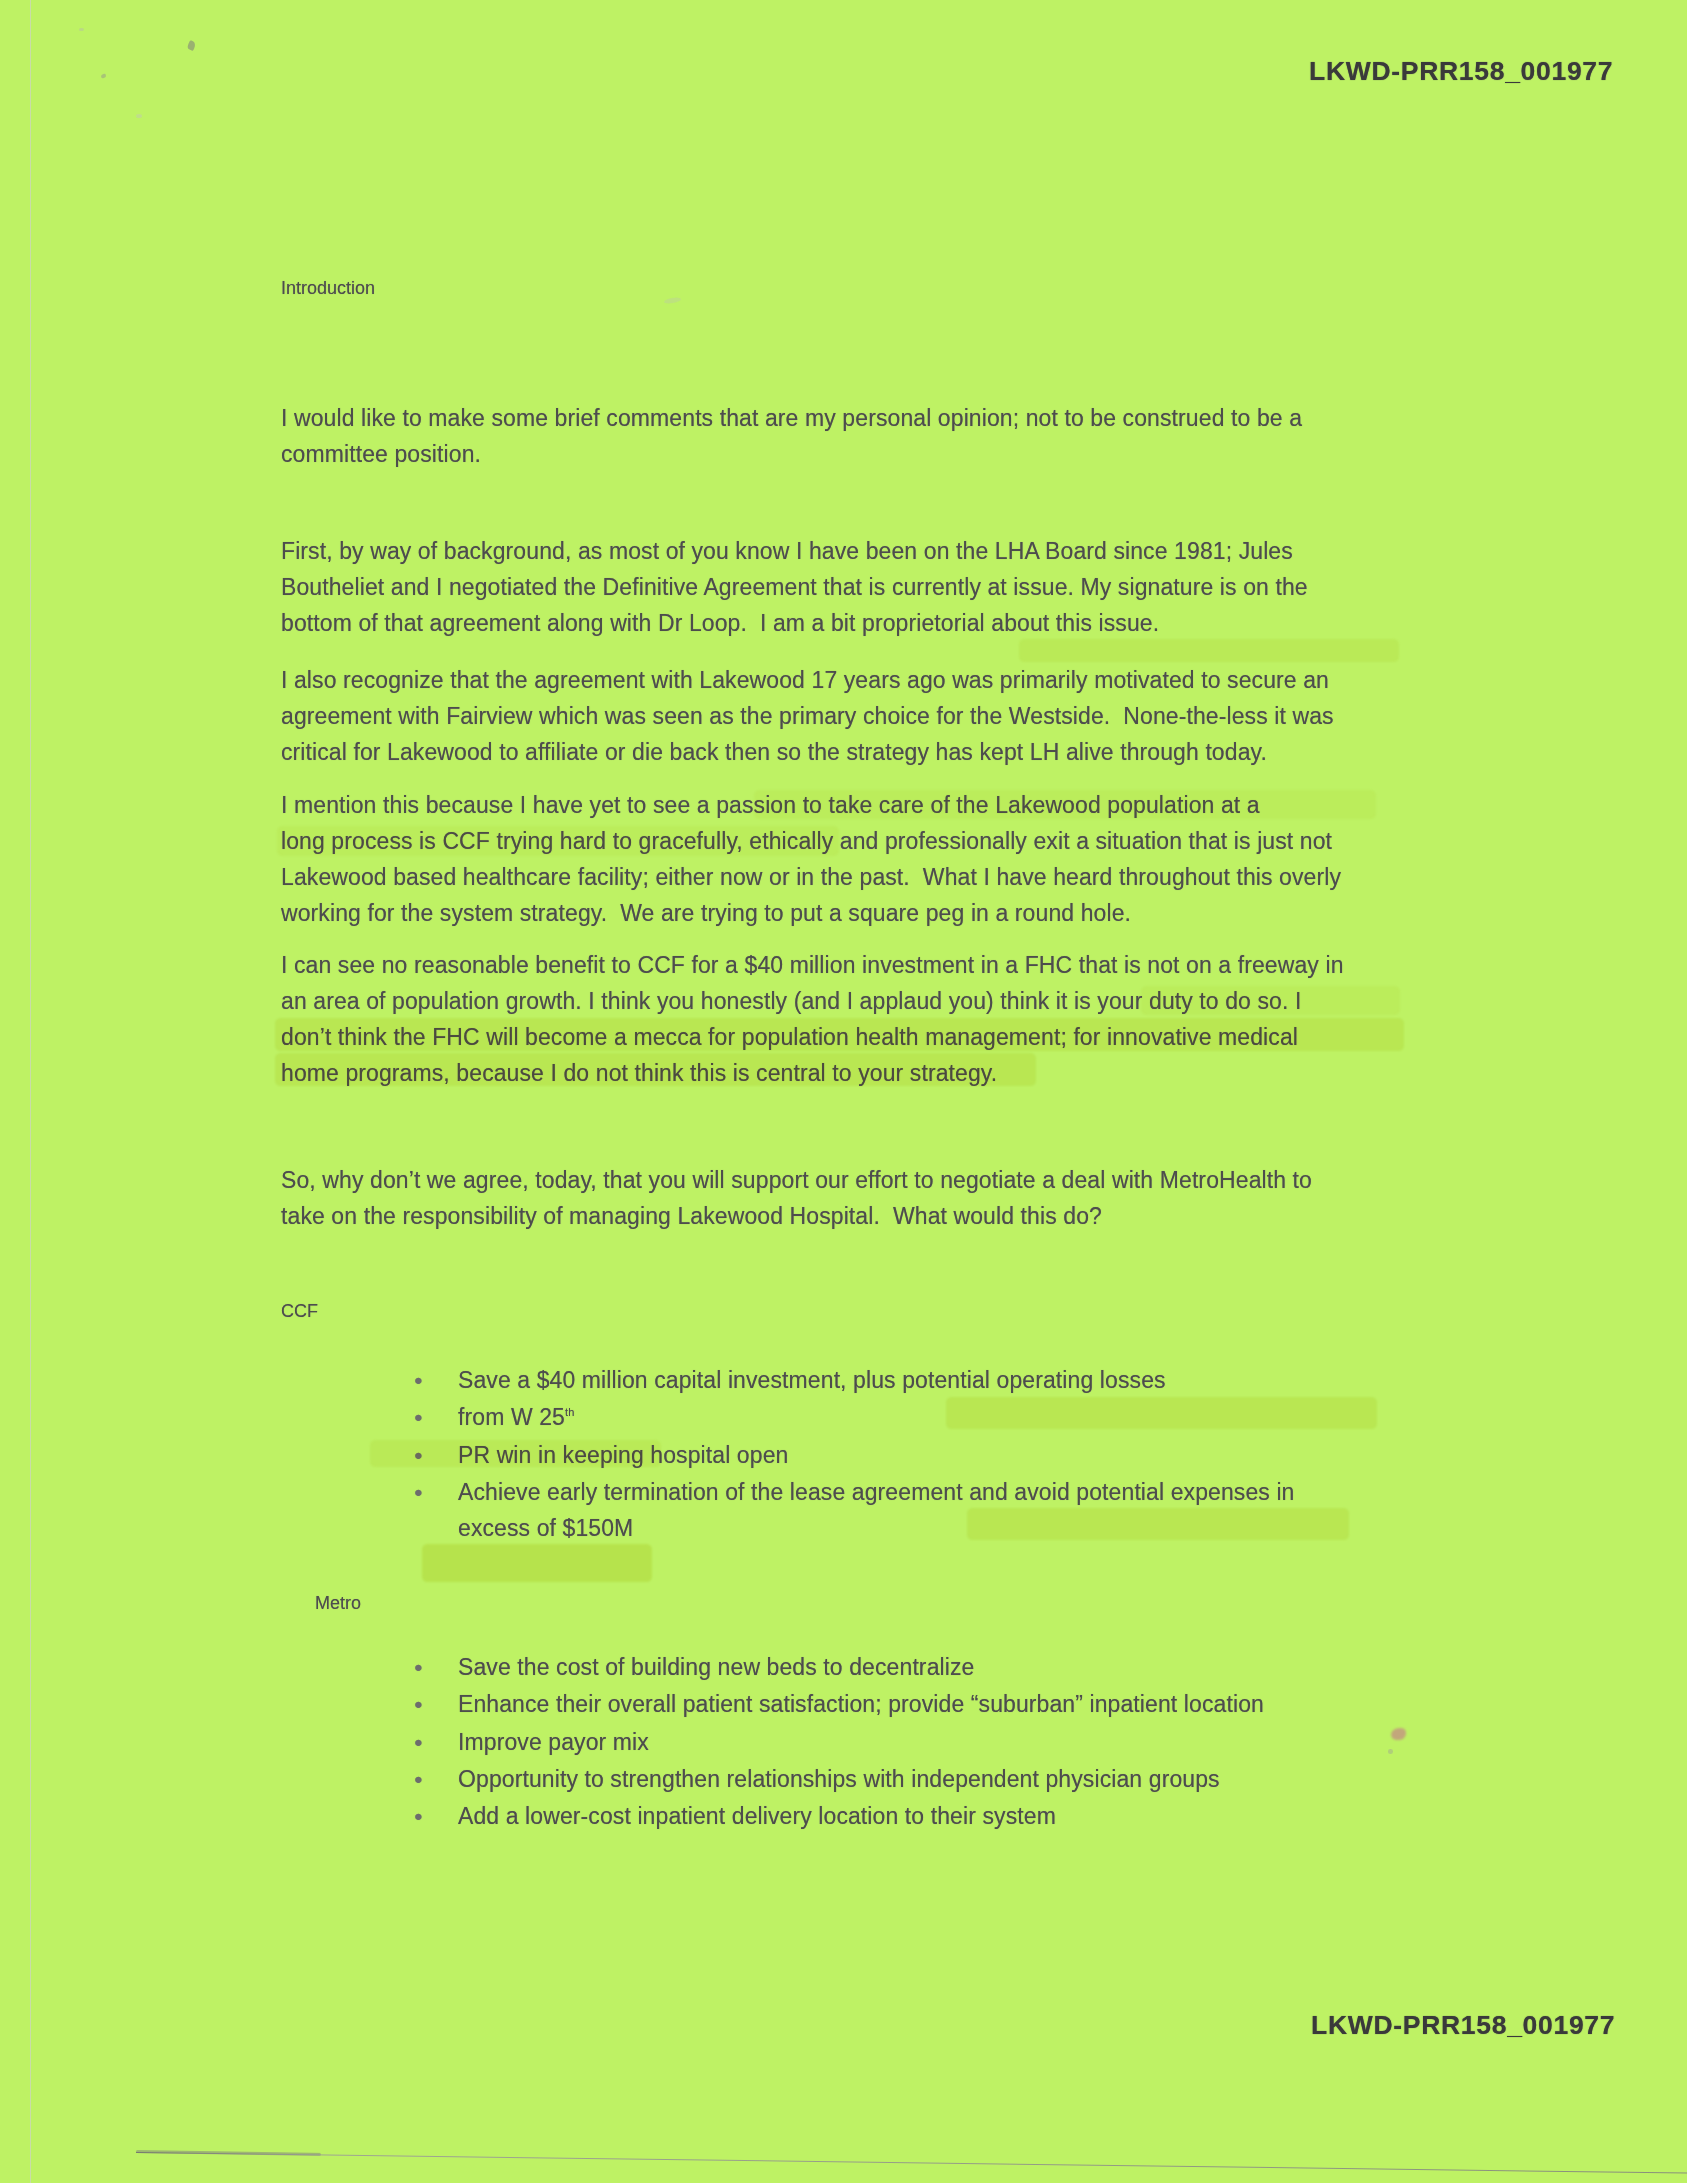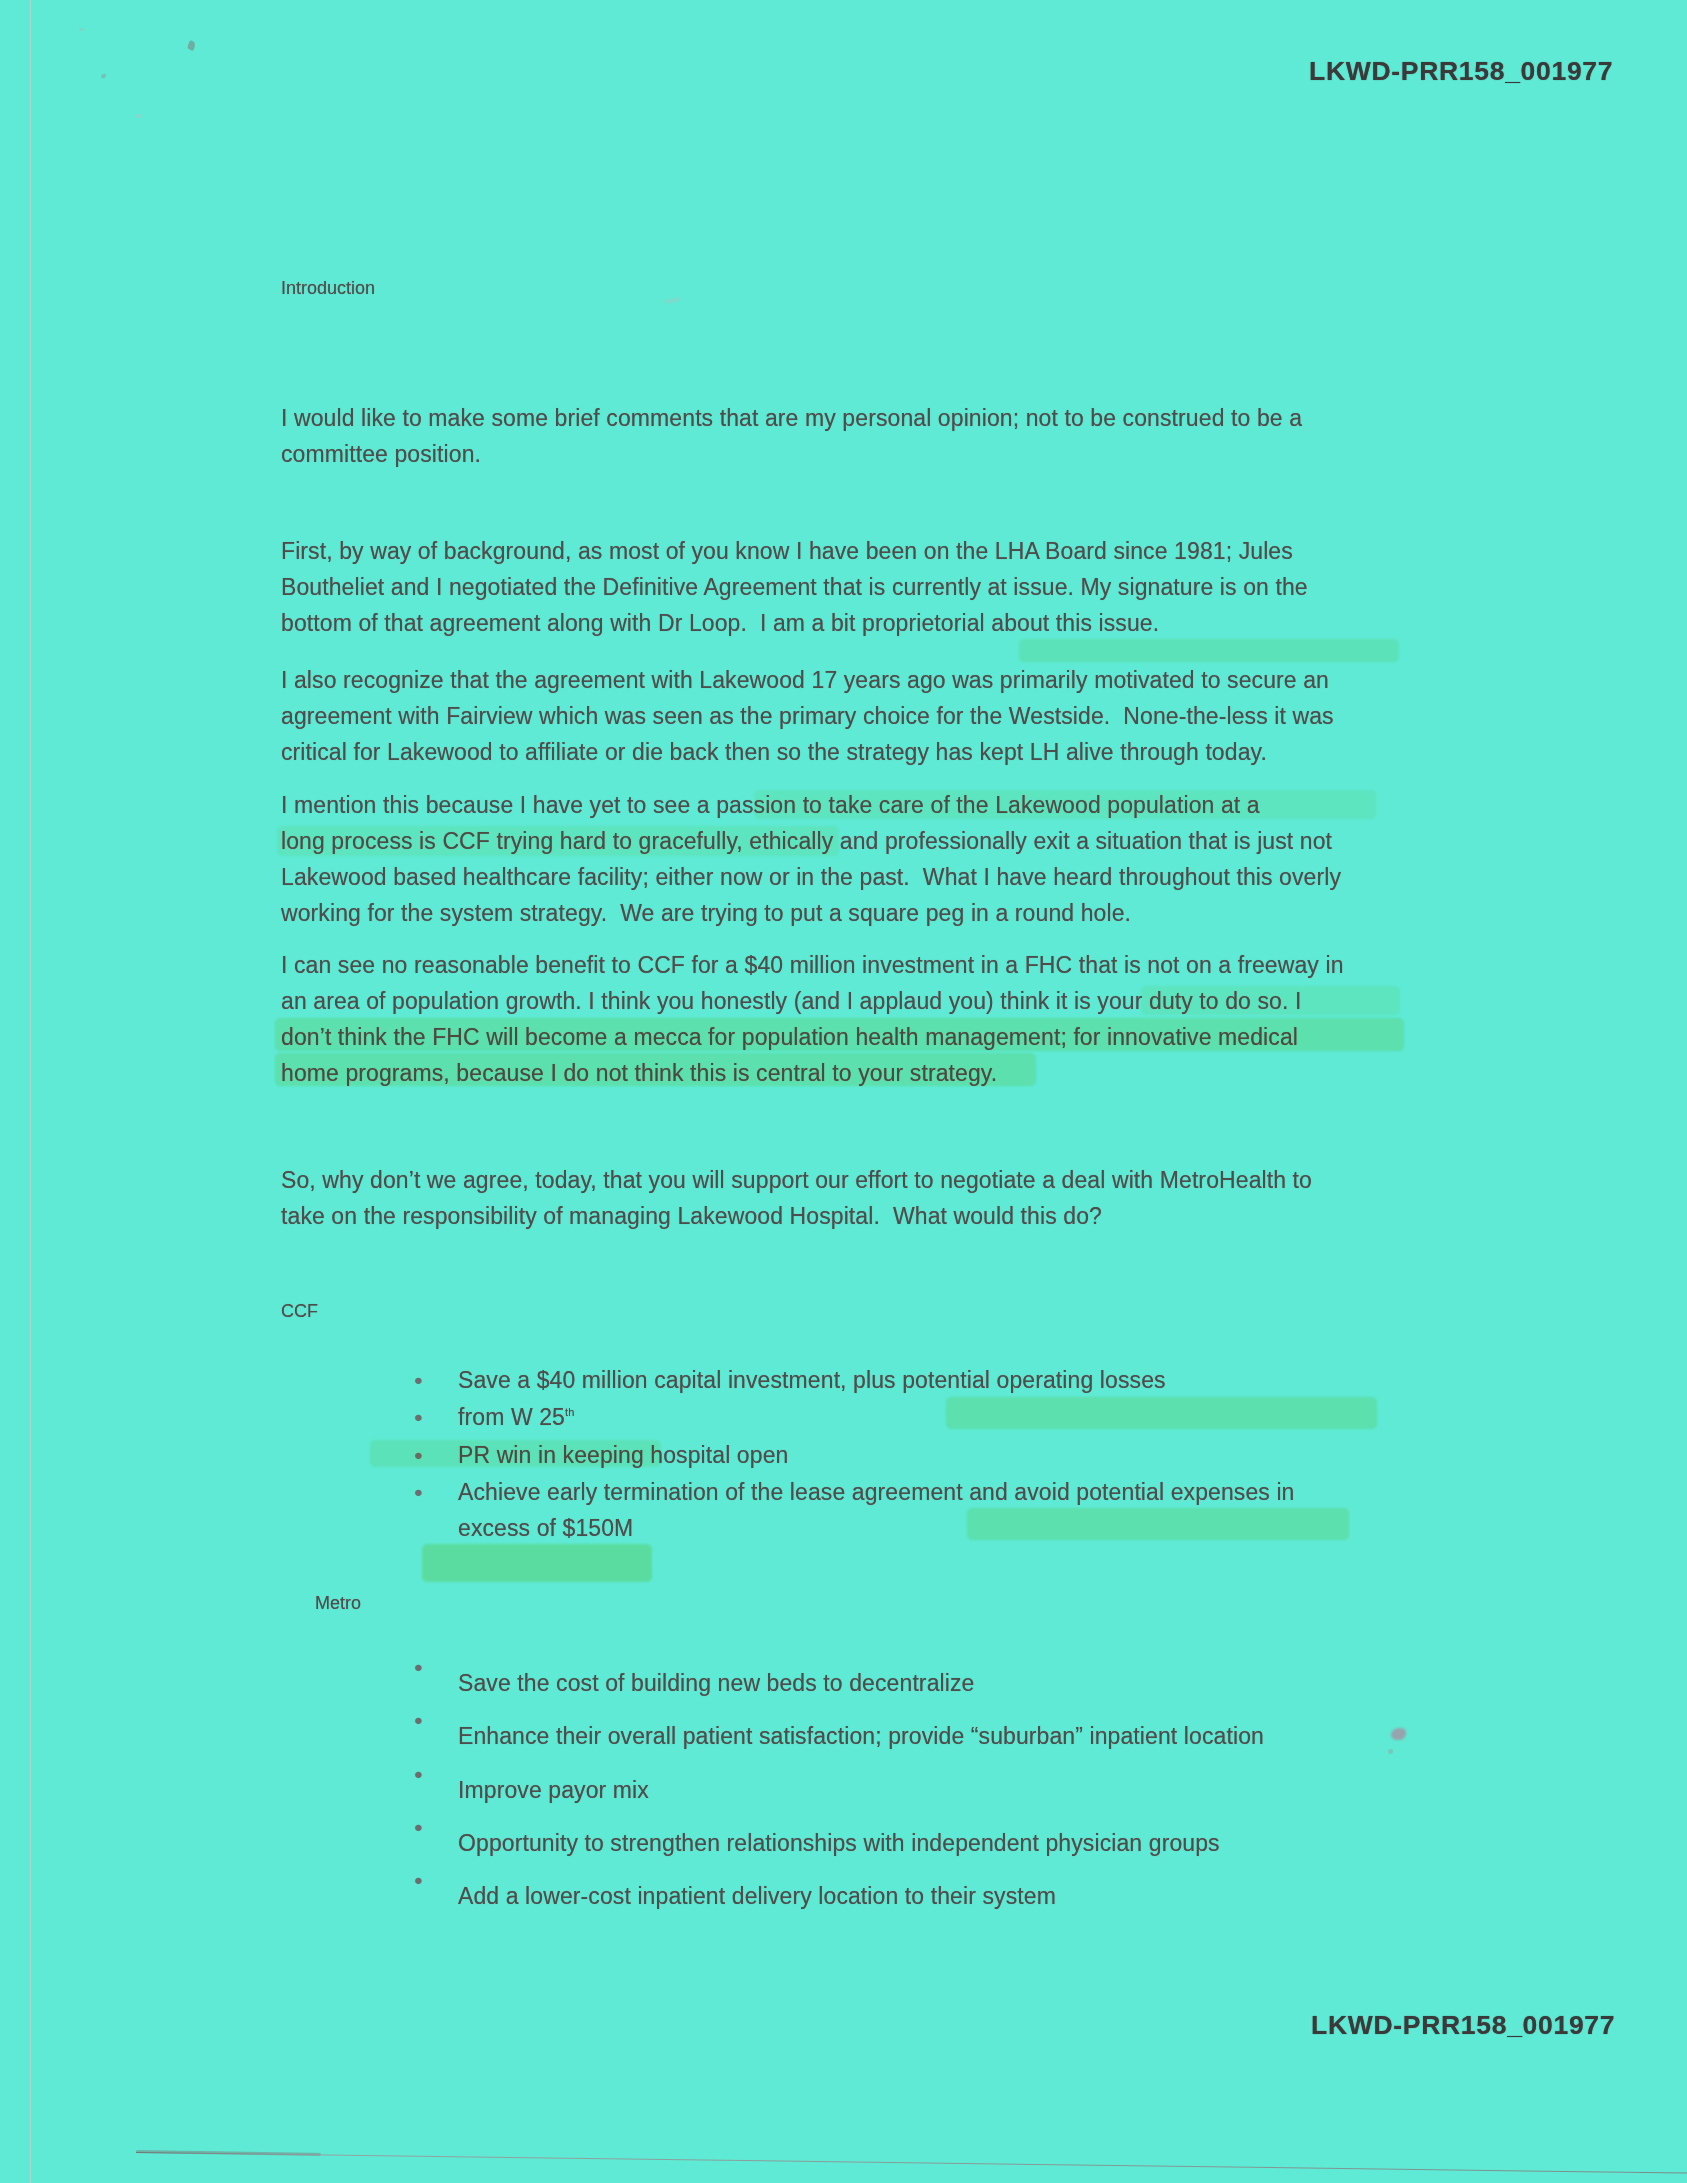--- a/index.html
+++ b/index.html
@@ -1,18 +1,18 @@
 <!DOCTYPE html>
 <html style="font-size:10.6px"><head>
 <meta charset="utf-8">
 <style>
   html,body { margin:0; padding:0; background:#e8e8e8; }
   .page {
     position:relative; width:1687px; height:2183px;
-    background:#5eead4; overflow:hidden;
+    background:#bef264; overflow:hidden;
     font-family:"Liberation Sans","DejaVu Sans",sans-serif;
     color:#4d4d4c;
   }
   
   .stamp {
     position:absolute; font-size:26.5px; font-weight:bold; color:#3a3a3a;
     letter-spacing:0.7px; text-shadow:0 0 1px rgba(80,80,80,.85);
     white-space:nowrap;
   }
   .heading, .section-label {
@@ -25,21 +25,21 @@
     text-shadow:0 0 0.7px rgba(110,110,110,.75); letter-spacing:0.1px;
   }
   .bullet-list { position:absolute; left:414px; width:1032px; }
   .bullet-item { display:flex; margin-bottom:1.3px; }
   .bullet-marker {
     flex:none; width:44px; font-size:14.6px; line-height:36px; color:#6d6d6d;
     text-shadow:0 0 0.7px rgba(110,110,110,.6);
   }
   .bullet-lines { flex:1; }
   .bullet-lines sup { font-size:11px; line-height:0; vertical-align:super; }
-  .metro .line { line-height:36px; height:36px;margin-top:16px; }
+  .metro .line { line-height:36px; height:36px; }
   .metro .bullet-marker { line-height:36px; }
   
   .hl {
     position:absolute; background:#ebe284; mix-blend-mode:multiply;
     filter:blur(1.3px); border-radius:5.3px; pointer-events:none; opacity:.38;
   }
   .hl-xfaint { opacity:.2; }
   .hl-faint  { opacity:.28; }
   .hl-strong { opacity:.5; }
   

